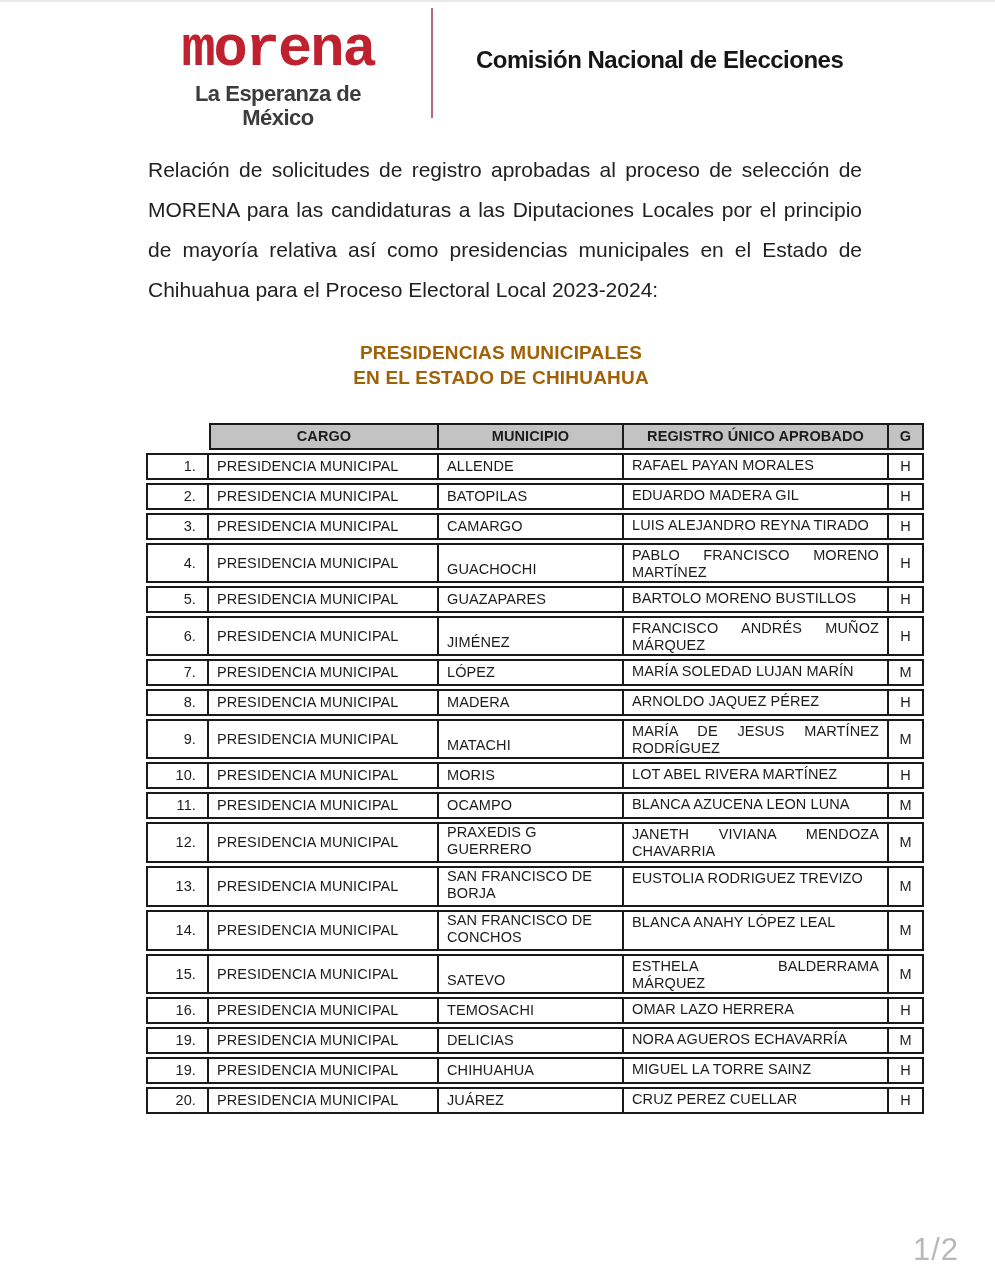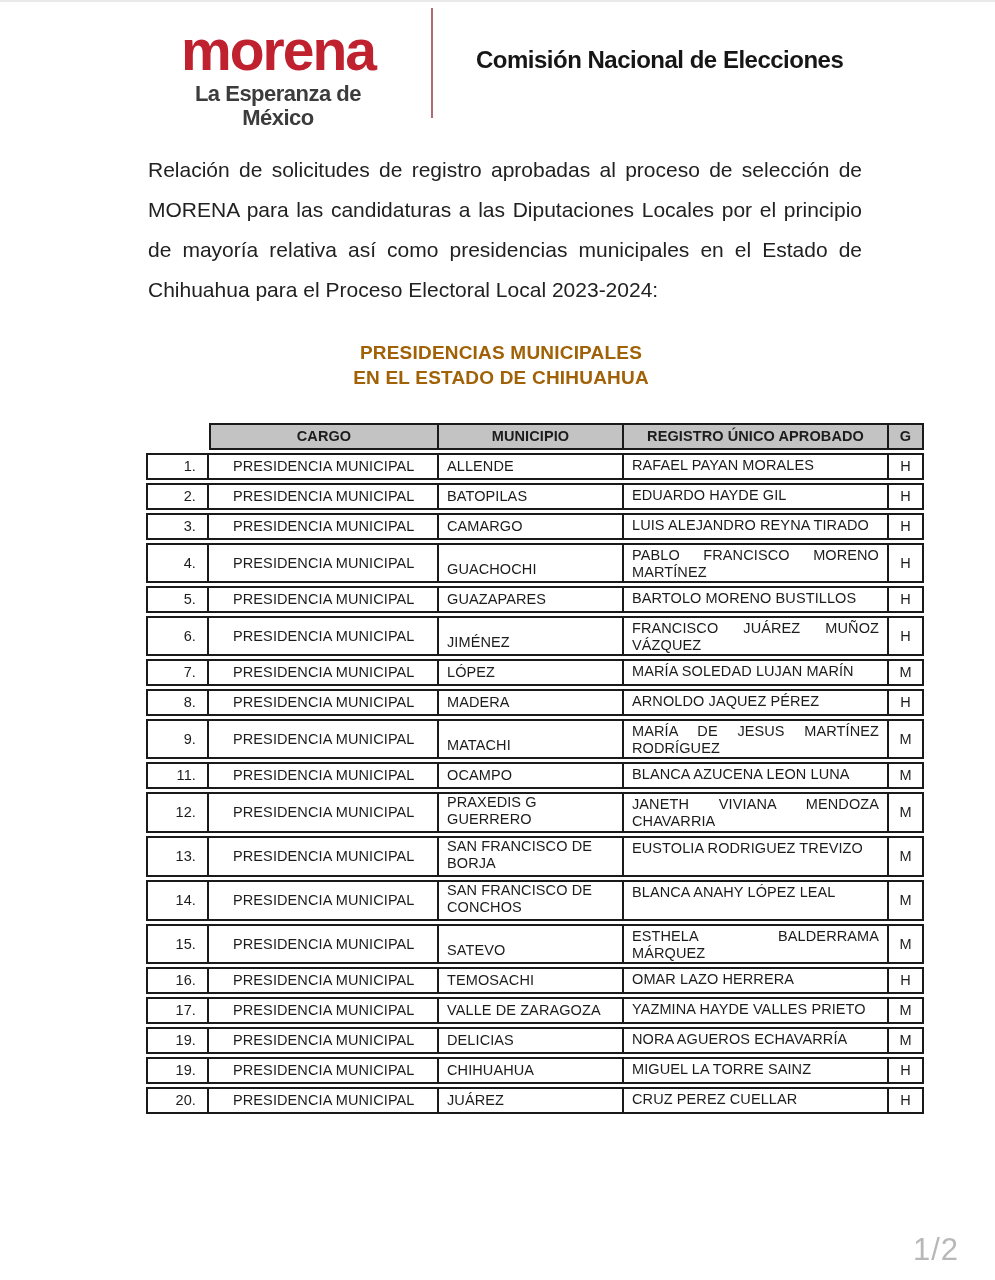--- a/index.html
+++ b/index.html
@@ -19,21 +19,21 @@
     color:var(--ink);
     overflow:hidden;
     border-top:2px solid #e9e9e9;
   }
 
   
   .letterhead{position:absolute;top:0;left:0;width:995px;height:140px;}
   .logo-block{position:absolute;left:158px;top:18px;width:240px;text-align:center;}
   .logo-wordmark{
     font-size:57px;font-weight:bold;letter-spacing:-2px;
-    color:var(--brand);line-height:60px;
+    color:var(--brand);line-height:60px;font-family:Liberation Mono, monospace;
   }
   .logo-tagline{
     font-size:22px;font-weight:bold;color:#3c3c3c;
     letter-spacing:-0.5px;line-height:24px;margin-top:2px;
   }
   .vertical-divider{
     position:absolute;left:431px;top:6px;width:2px;height:110px;
     background:var(--divider);
   }
   .commission-title{
@@ -84,21 +84,21 @@
     height:27px;
     border-top:2px solid var(--border);
     border-bottom:2px solid var(--border);
     border-right:2px solid var(--border);
     background:#fff;
   }
   tbody td.num{
     border-left:2px solid var(--border);
     text-align:right;padding-right:11px;vertical-align:middle;
   }
-  tbody td.cargo{padding-left:24px;vertical-align:middle;}
+  tbody td.cargo{padding-left:8px;vertical-align:middle;}
   tbody td.municipio{padding-left:8px;padding-bottom:3px;vertical-align:bottom;}
   tbody td.registro{padding:2px 8px 0 8px;vertical-align:top;text-align:justify;}
   tbody td.g{text-align:center;vertical-align:middle;}
 
   
   .page-indicator{
     position:absolute;right:36px;bottom:12px;
     font-size:31px;color:var(--muted);letter-spacing:1px;
   }
 </style>
@@ -144,21 +144,21 @@
           <td class="num">1.</td>
           <td class="cargo">PRESIDENCIA MUNICIPAL</td>
           <td class="municipio">ALLENDE</td>
           <td class="registro">RAFAEL PAYAN MORALES</td>
           <td class="g">H</td>
         </tr>
         <tr>
           <td class="num">2.</td>
           <td class="cargo">PRESIDENCIA MUNICIPAL</td>
           <td class="municipio">BATOPILAS</td>
-          <td class="registro">EDUARDO HAYDE GIL</td>
+          <td class="registro">EDUARDO MADERA GIL</td>
           <td class="g">H</td>
         </tr>
         <tr>
           <td class="num">3.</td>
           <td class="cargo">PRESIDENCIA MUNICIPAL</td>
           <td class="municipio">CAMARGO</td>
           <td class="registro">LUIS ALEJANDRO REYNA TIRADO</td>
           <td class="g">H</td>
         </tr>
         <tr>
@@ -172,21 +172,21 @@
           <td class="num">5.</td>
           <td class="cargo">PRESIDENCIA MUNICIPAL</td>
           <td class="municipio">GUAZAPARES</td>
           <td class="registro">BARTOLO MORENO BUSTILLOS</td>
           <td class="g">H</td>
         </tr>
         <tr>
           <td class="num">6.</td>
           <td class="cargo">PRESIDENCIA MUNICIPAL</td>
           <td class="municipio">JIMÉNEZ</td>
-          <td class="registro">FRANCISCO JUÁREZ MUÑOZ VÁZQUEZ</td>
+          <td class="registro">FRANCISCO ANDRÉS MUÑOZ MÁRQUEZ</td>
           <td class="g">H</td>
         </tr>
         <tr>
           <td class="num">7.</td>
           <td class="cargo">PRESIDENCIA MUNICIPAL</td>
           <td class="municipio">LÓPEZ</td>
           <td class="registro">MARÍA SOLEDAD LUJAN MARÍN</td>
           <td class="g">M</td>
         </tr>
         <tr>
@@ -197,20 +197,27 @@
           <td class="g">H</td>
         </tr>
         <tr>
           <td class="num">9.</td>
           <td class="cargo">PRESIDENCIA MUNICIPAL</td>
           <td class="municipio">MATACHI</td>
           <td class="registro">MARÍA DE JESUS MARTÍNEZ RODRÍGUEZ</td>
           <td class="g">M</td>
         </tr>
         <tr>
+          <td class="num">10.</td>
+          <td class="cargo">PRESIDENCIA MUNICIPAL</td>
+          <td class="municipio">MORIS</td>
+          <td class="registro">LOT ABEL RIVERA MARTÍNEZ</td>
+          <td class="g">H</td>
+        </tr>
+        <tr>
           <td class="num">11.</td>
           <td class="cargo">PRESIDENCIA MUNICIPAL</td>
           <td class="municipio">OCAMPO</td>
           <td class="registro">BLANCA AZUCENA LEON LUNA</td>
           <td class="g">M</td>
         </tr>
         <tr>
           <td class="num">12.</td>
           <td class="cargo">PRESIDENCIA MUNICIPAL</td>
           <td class="municipio">PRAXEDIS G GUERRERO</td>
@@ -237,27 +244,20 @@
           <td class="municipio">SATEVO</td>
           <td class="registro">ESTHELA BALDERRAMA MÁRQUEZ</td>
           <td class="g">M</td>
         </tr>
         <tr>
           <td class="num">16.</td>
           <td class="cargo">PRESIDENCIA MUNICIPAL</td>
           <td class="municipio">TEMOSACHI</td>
           <td class="registro">OMAR LAZO HERRERA</td>
           <td class="g">H</td>
-        </tr>
-        <tr>
-          <td class="num">17.</td>
-          <td class="cargo">PRESIDENCIA MUNICIPAL</td>
-          <td class="municipio">VALLE DE ZARAGOZA</td>
-          <td class="registro">YAZMINA HAYDE VALLES PRIETO</td>
-          <td class="g">M</td>
         </tr>
         <tr>
           <td class="num">19.</td>
           <td class="cargo">PRESIDENCIA MUNICIPAL</td>
           <td class="municipio">DELICIAS</td>
           <td class="registro">NORA AGUEROS ECHAVARRÍA</td>
           <td class="g">M</td>
         </tr>
         <tr>
           <td class="num">19.</td>

